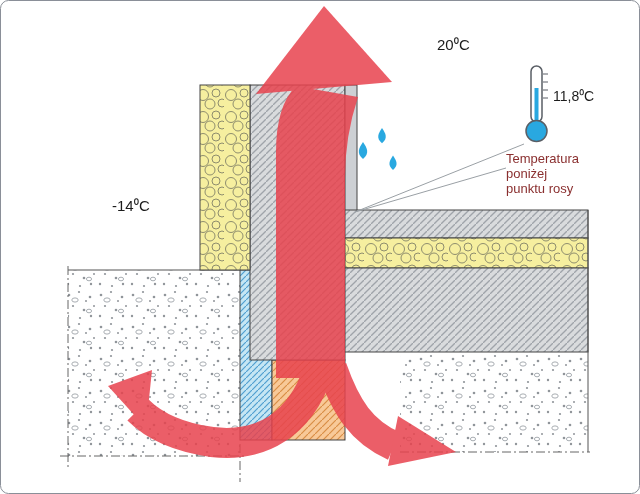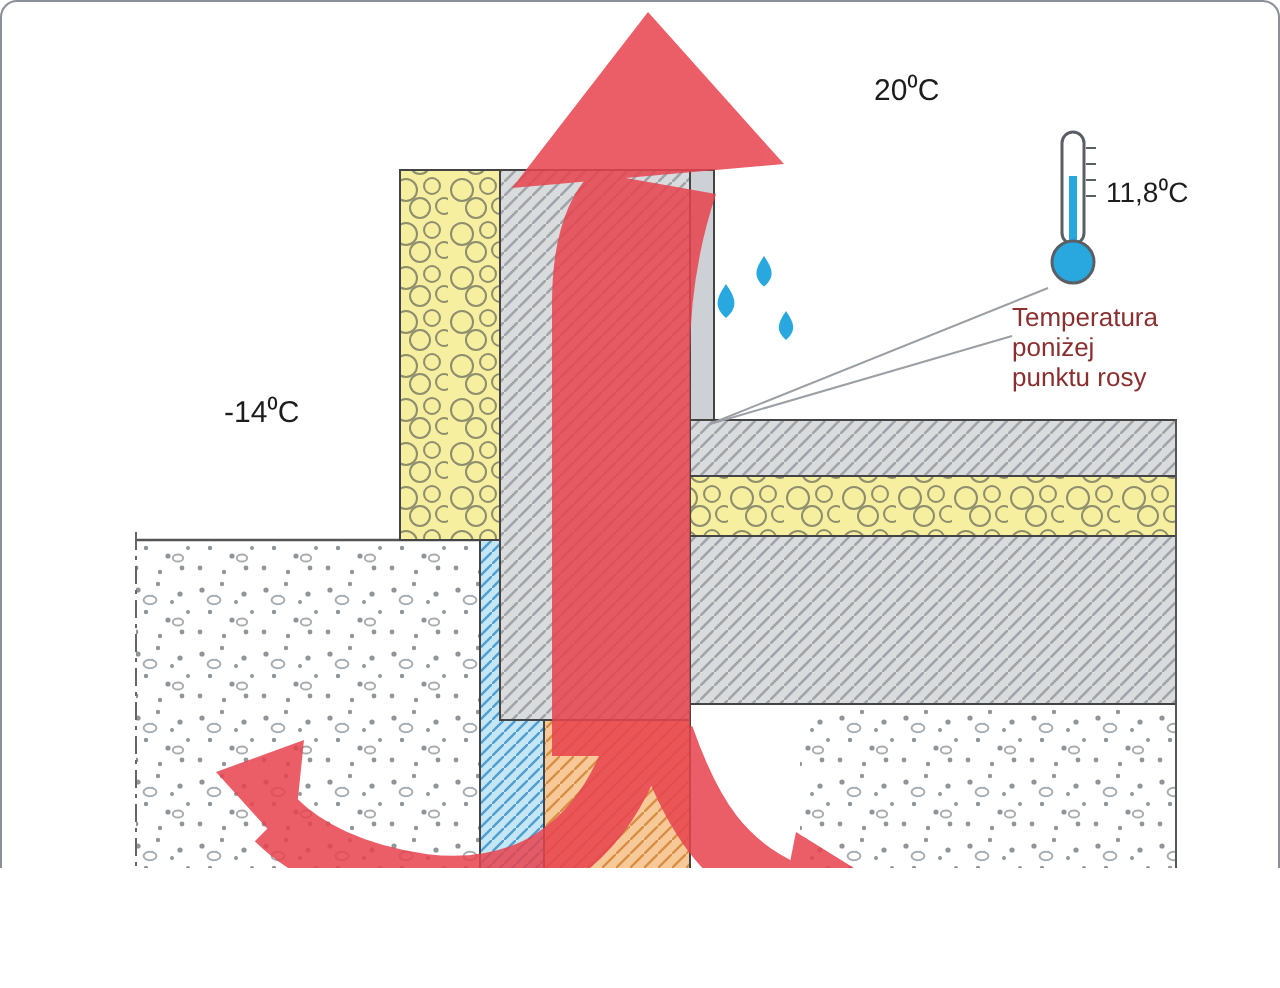--- a/index.html
+++ b/index.html
@@ -1,16 +1,16 @@
 <!DOCTYPE html>
 <html><head>
 <meta charset="utf-8">
 <style>
   html,body{margin:0;padding:0;background:#ffffff;}
-  .stage{width:640px;height:434px;position:relative;font-family:"Liberation Sans",sans-serif;}
+  .stage{width:640px;height:494px;position:relative;font-family:"Liberation Sans",sans-serif;}
   svg{display:block;}
   text{font-family:"Liberation Sans",sans-serif;}
   .temp-label{font-size:15px;fill:#1c1c1c;}
   .dew-label{font-size:14px;fill:#1c1c1c;}
   .note-line{font-size:13px;}
 </style>
 </head>
 <body>
 
 <div class="stage">

